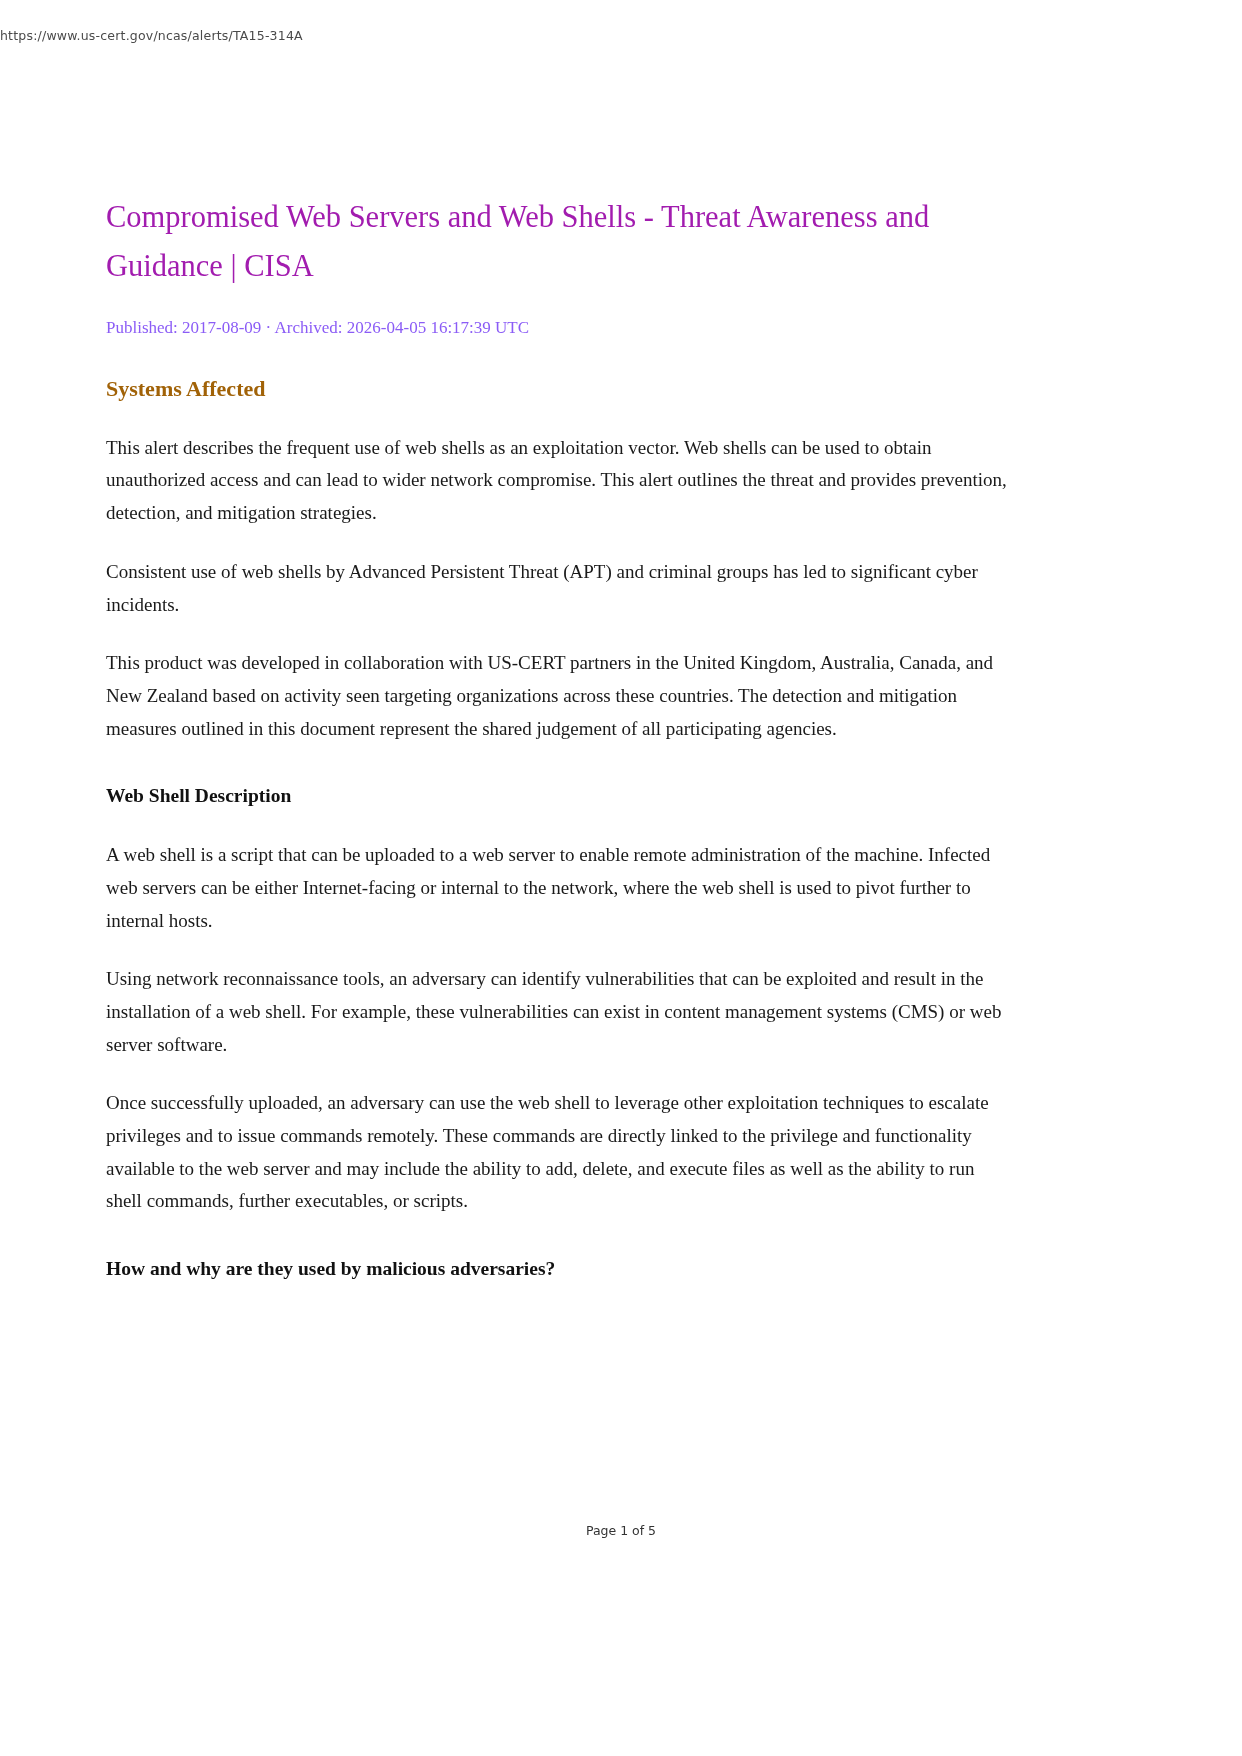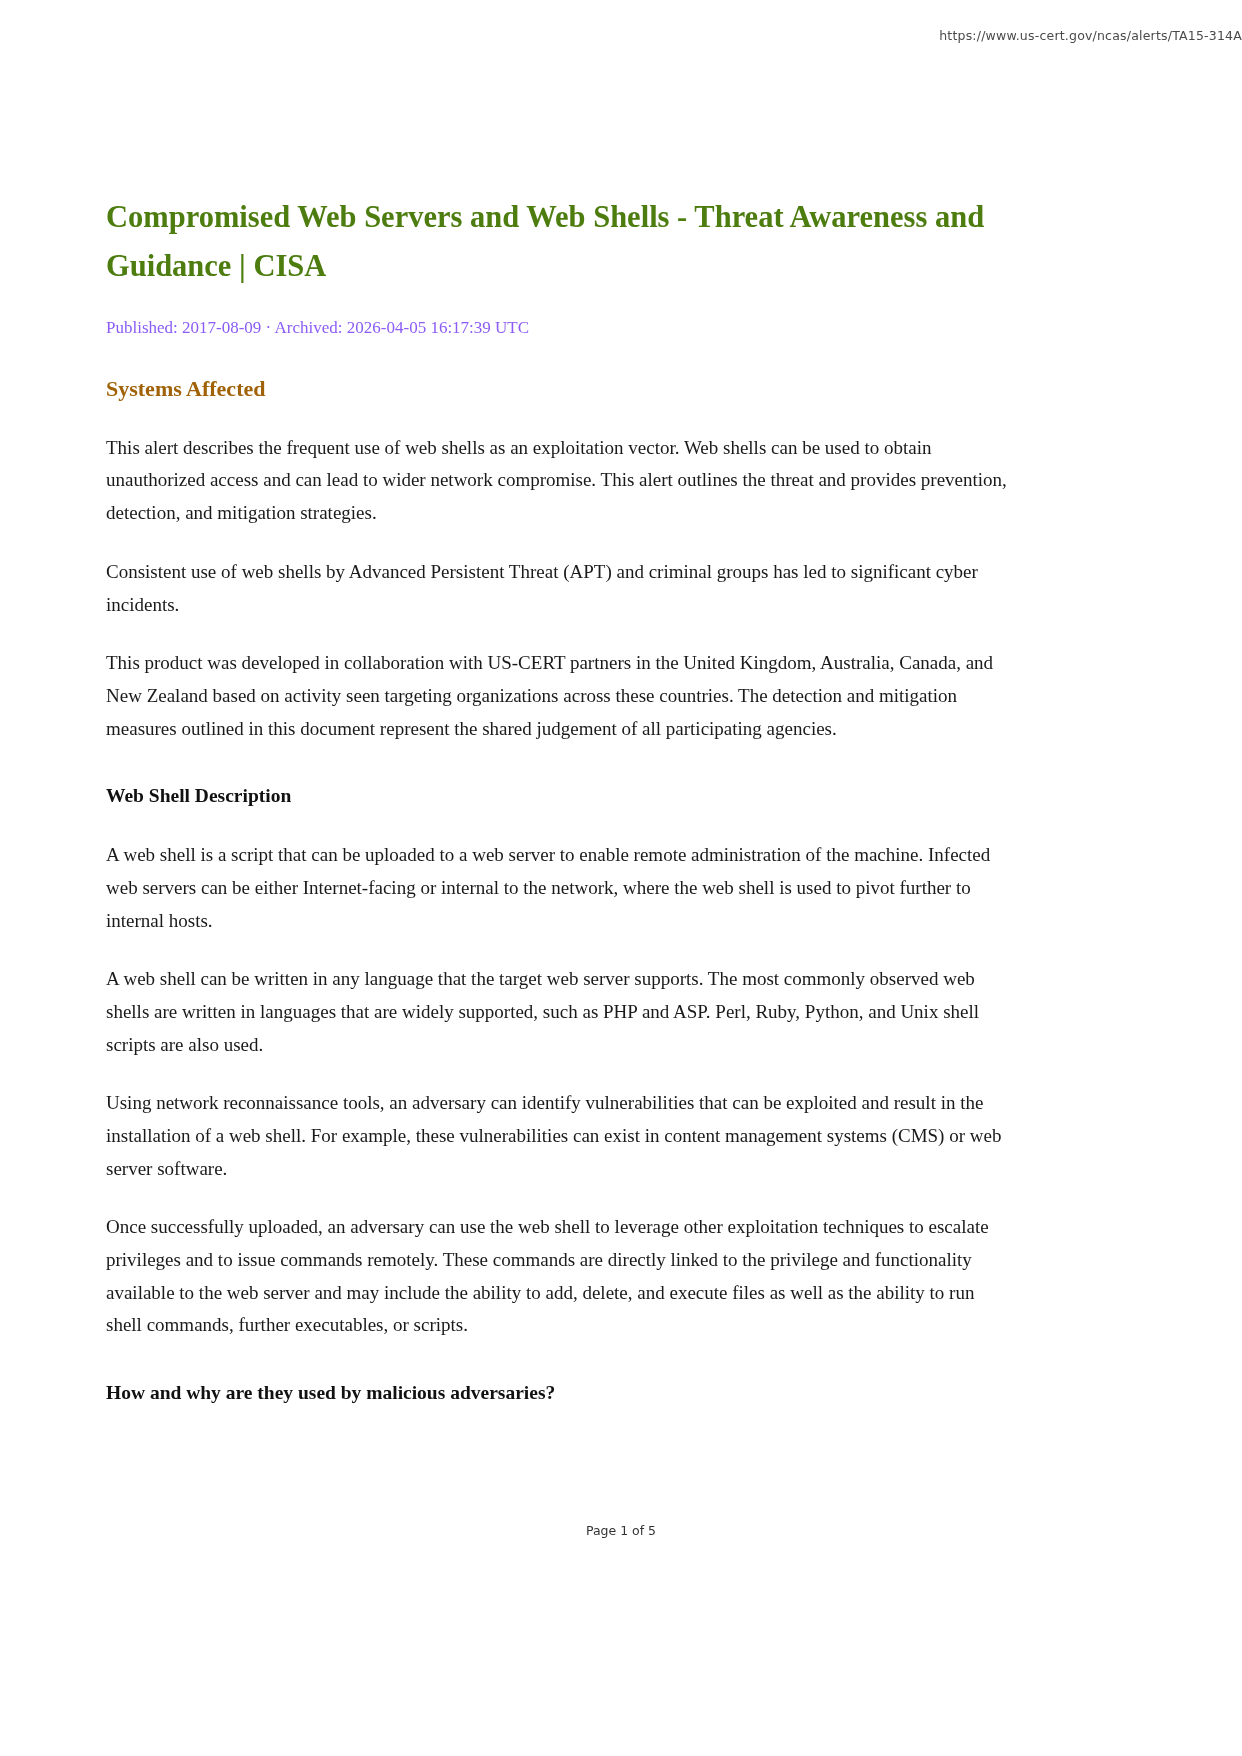--- a/index.html
+++ b/index.html
@@ -12,37 +12,37 @@
     width: 1242px;
     height: 1756px;
     position: relative;
     overflow: hidden;
   }
   .header-url {
     position: absolute;
     top: 28px;
     left: 0;
     width: 100%;
-    text-align: right;
+    text-align: left;
     font-family: "DejaVu Sans", sans-serif;
     font-size: 12.5px;
     color: #4a4a4a;
     letter-spacing: 0.2px;
   }
   .content {
     position: absolute;
     top: 193px;
     left: 106px;
     width: 905px;
   }
   h1.doc-title {
     font-size: 30.5px;
-    font-weight: 700;
+    font-weight: 400;
     line-height: 1.62;
-    color: #4d7c0f;
+    color: #a21caf;
     margin-bottom: 26px;
   }
   .meta-line {
     font-size: 17px;
     color: #8b5cf6;
     margin-bottom: 34px;
   }
   h2.section-heading {
     font-size: 22px;
     font-weight: 700;
@@ -92,21 +92,20 @@
   <p class="body-para">This alert describes the frequent use of web shells as an exploitation vector. Web shells can be used to obtain unauthorized access and can lead to wider network compromise. This alert outlines the threat and provides prevention, detection, and mitigation strategies.</p>
 
   <p class="body-para">Consistent use of web shells by Advanced Persistent Threat (APT) and criminal groups has led to significant cyber incidents.</p>
 
   <p class="body-para">This product was developed in collaboration with US-CERT partners in the United Kingdom, Australia, Canada, and New Zealand based on activity seen targeting organizations across these countries. The detection and mitigation measures outlined in this document represent the shared judgement of all participating agencies.</p>
 
   <h3 class="sub-heading">Web Shell Description</h3>
 
   <p class="body-para">A web shell is a script that can be uploaded to a web server to enable remote administration of the machine. Infected web servers can be either Internet-facing or internal to the network, where the web shell is used to pivot further to internal hosts.</p>
 
-  <p class="body-para">A web shell can be written in any language that the target web server supports. The most commonly observed web shells are written in languages that are widely supported, such as PHP and ASP. Perl, Ruby, Python, and Unix shell scripts are also used.</p>
 
   <p class="body-para">Using network reconnaissance tools, an adversary can identify vulnerabilities that can be exploited and result in the installation of a web shell. For example, these vulnerabilities can exist in content management systems (CMS) or web server software.</p>
 
   <p class="body-para">Once successfully uploaded, an adversary can use the web shell to leverage other exploitation techniques to escalate privileges and to issue commands remotely. These commands are directly linked to the privilege and functionality available to the web server and may include the ability to add, delete, and execute files as well as the ability to run shell commands, further executables, or scripts.</p>
 
   <h3 class="sub-heading">How and why are they used by malicious adversaries?</h3>
 
 </div>
 
 <div class="footer">Page 1 of 5</div>

